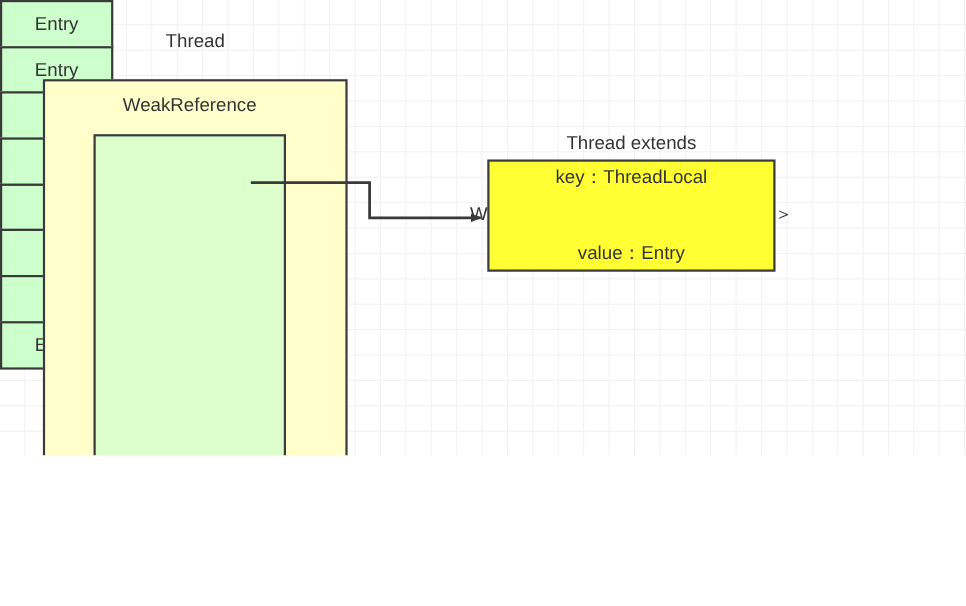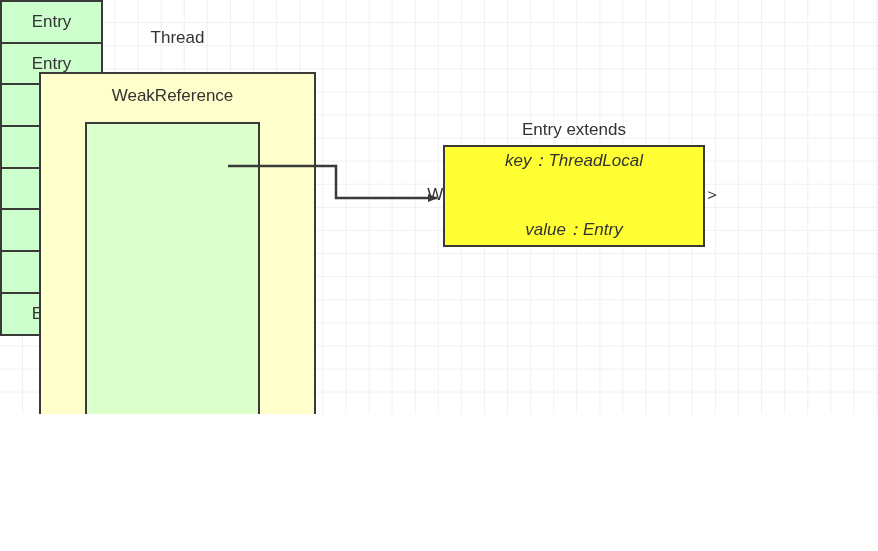--- a/index.html
+++ b/index.html
@@ -27,21 +27,20 @@
     color: #333333;
     text-align: center;
     white-space: pre;
     line-height: 1.28;
     font-size: 17px;
   }
   .box {
     position: absolute;
     box-sizing: border-box;
     border: 2px solid #3a3a3a;
-    font-style: italic;
   }
   
   #thread-box {
     left: 39px;
     top: 72px;
     width: 277px;
     height: 458px;
     background: #ffffcc;
   }
   
@@ -127,21 +126,21 @@
     <div class="entry-cell">Entry</div>
     <div class="entry-cell"></div>
     <div class="entry-cell"></div>
     <div class="entry-cell"></div>
     <div class="entry-cell"></div>
     <div class="entry-cell"></div>
     <div class="entry-cell">Entry</div>
   </div>
 
   <div class="label" id="entry-class-title">
-    <div>Entry extends</div>
+    <div>Thread extends</div>
     <div>WeakReference＜ThreadLocal＜?＞＞</div>
   </div>
 
   <div class="box" id="kv-box">
     <div id="kv-text">
       <div>key：ThreadLocal</div>
       <div>value：Entry</div>
     </div>
   </div>
 

